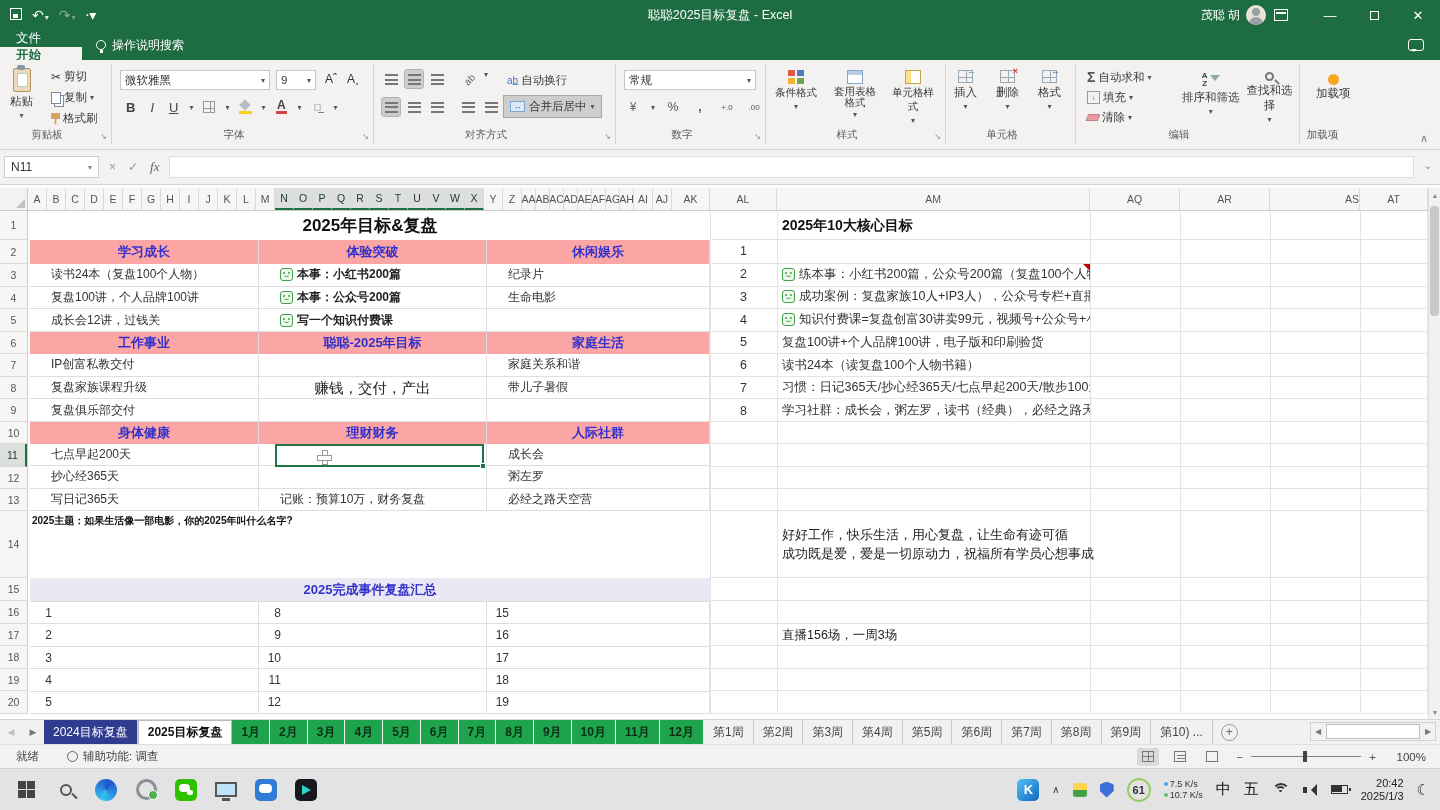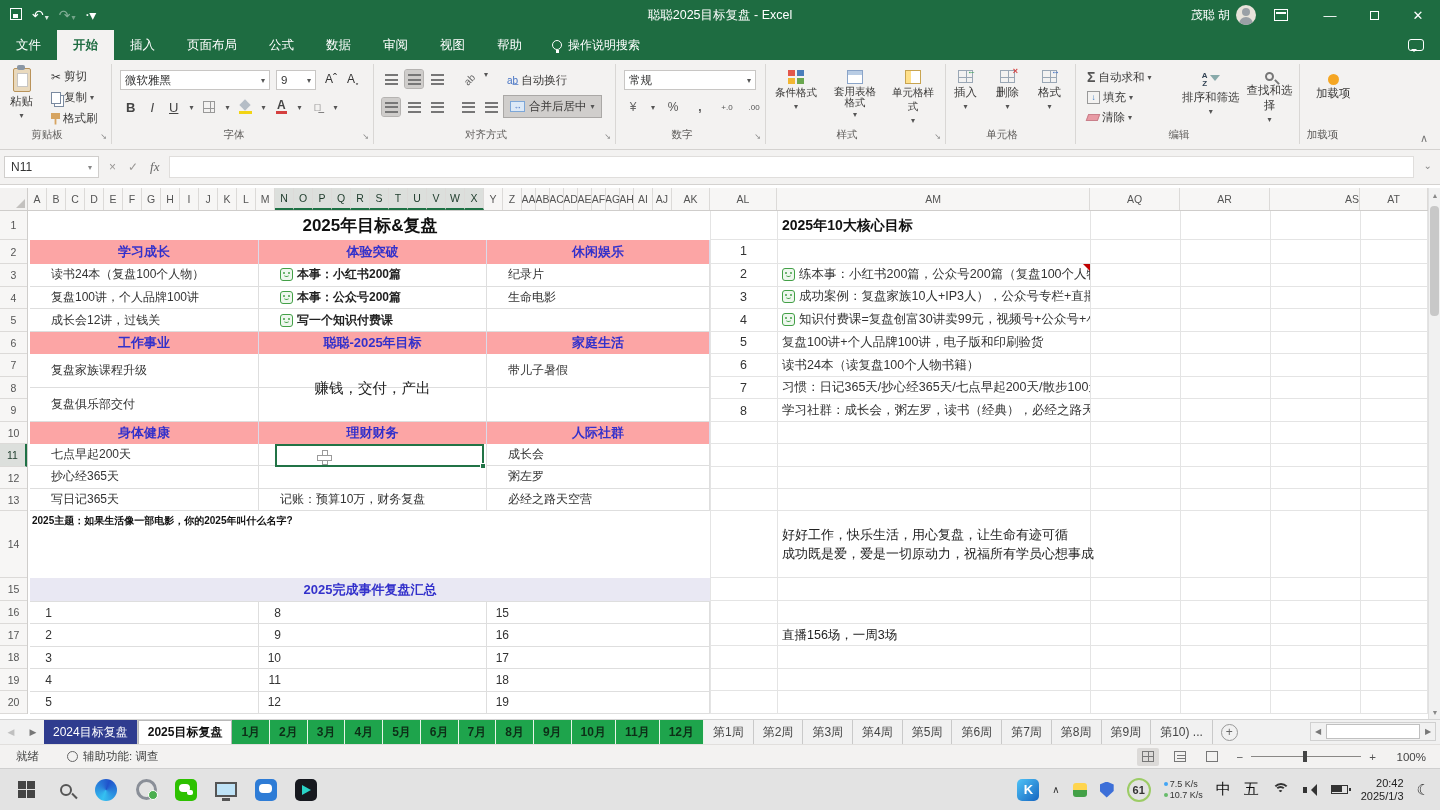--- a/index.html
+++ b/index.html
@@ -8,21 +8,21 @@
   
   #titlebar{position:absolute;left:0;top:0;width:1440px;height:30px;background:#1e6c41;color:#fff;}
   #qat{position:absolute;left:10px;top:0;height:30px;display:flex;align-items:center;gap:10px;}
   .qat-ic{color:#fff;font-size:14px;line-height:1;cursor:pointer;}
   .qat-ic.dim{opacity:.45;}
   .car{font-size:8px;color:#fff;opacity:.85;margin-left:1px;}
   .save-ic{width:12px;height:12px;border:1.5px solid #fff;position:relative;display:inline-block;}
   .save-ic::after{content:"";position:absolute;left:2px;top:5px;width:5px;height:4px;background:#fff;}
   #title-text{position:absolute;left:0;right:0;top:0;height:30px;text-align:center;line-height:30px;font-size:12.5px;color:#fff;}
   #tb-right{position:absolute;right:0;top:0;height:30px;display:flex;align-items:center;}
-  #user-chip{display:flex;align-items:center;gap:6px;margin-right:18px;}
+  #user-chip{display:flex;align-items:center;gap:6px;margin-right:8px;}
   #user-name{font-size:12px;color:#fff;}
   #avatar{width:20px;height:20px;border-radius:50%;background:#e8e3da;position:relative;overflow:hidden;}
   #avatar::before{content:"";position:absolute;left:6px;top:3px;width:8px;height:8px;border-radius:50%;background:#9aa0a6;}
   #avatar::after{content:"";position:absolute;left:3px;top:12px;width:14px;height:9px;border-radius:7px 7px 0 0;background:#9aa0a6;}
   .ribbon-disp{width:14px;height:12px;border:1px solid #fff;position:relative;margin-right:20px;cursor:pointer;}
   .ribbon-disp::after{content:"";position:absolute;left:1px;top:2px;width:10px;height:2px;background:#fff;}
   .wbtn{width:44px;height:30px;display:flex;align-items:center;justify-content:center;color:#fff;font-size:13px;cursor:pointer;}
   .wres-ic{width:9px;height:9px;border:1px solid #fff;}
   
   #menurow{position:absolute;left:0;top:30px;width:1440px;height:30px;background:#1e6c41;display:flex;align-items:stretch;}
@@ -219,21 +219,21 @@
     <span class="ribbon-disp"></span>
     <span class="wbtn">—</span>
     <span class="wbtn">
         <span class="wres-ic"></span>
       </span>
     <span class="wbtn">✕</span>
   </div>
 </div>
 
 <div id="menurow">
-  <div style="display:flex;align-items:stretch;">
+  <div style="display:flex;align-items:stretch;flex-direction:column;">
 
   <div class="mtab">
         <span>文件</span>
       </div>
       <div class="mtab active">
         <span>开始</span>
       </div>
       <div class="mtab">
         <span>插入</span>
       </div>
@@ -776,20 +776,29 @@
       </div>
     </div>
 
   <div class="hdr-row" style="top:121px;height:22px;">
     <div class="hdr-cell c1w">工作事业</div>
     <div class="hdr-cell c2w">聪聪-2025年目标</div>
     <div class="hdr-cell c3w">家庭生活</div>
   </div>
   <div class="items" style="top:143px;height:68px;">
 
+      <div class="irow">
+        <div class="icell c1w">
+          <span>IP创富私教交付</span>
+        </div>
+        <div class="icell c2w" style="border-bottom:none;"></div>
+        <div class="icell c3w">
+          <span>家庭关系和谐</span>
+        </div>
+      </div>
 
       <div class="irow">
         <div class="icell c1w">
           <span>复盘家族课程升级</span>
         </div>
         <div class="icell c2w" style="border-bottom:none;"></div>
         <div class="icell c3w">
           <span>带儿子暑假</span>
         </div>
       </div>

